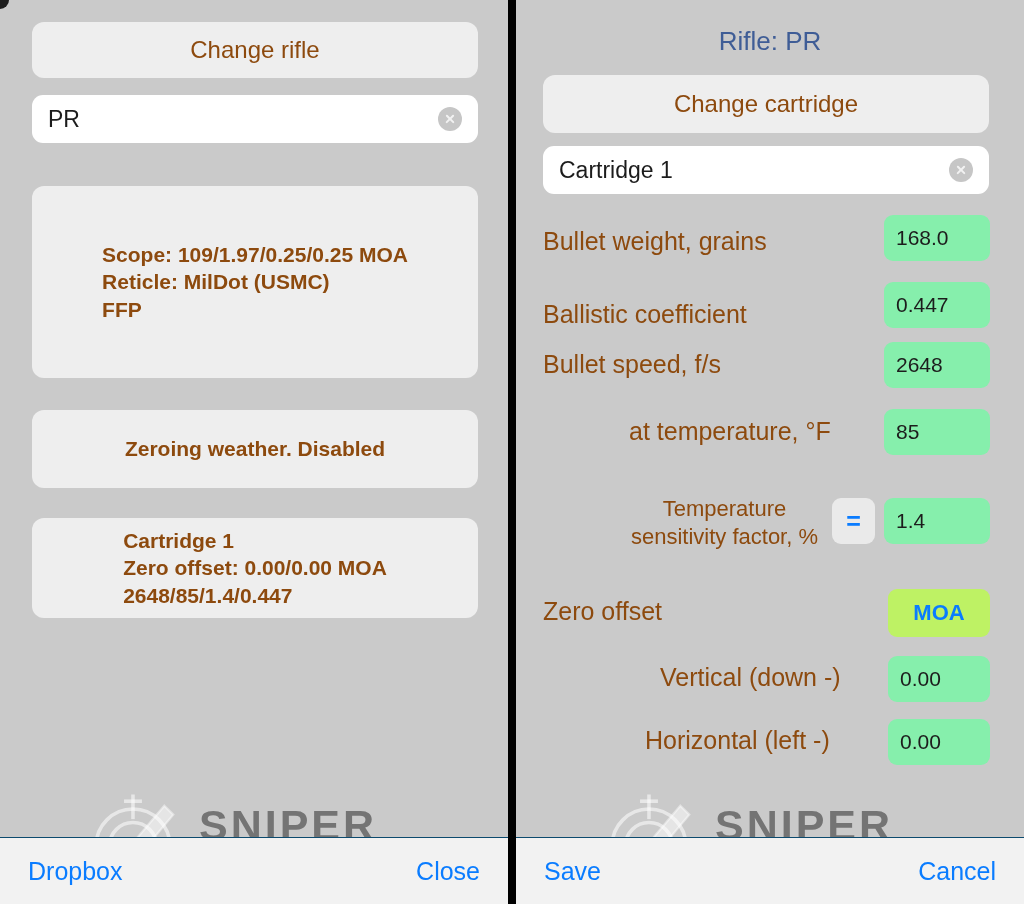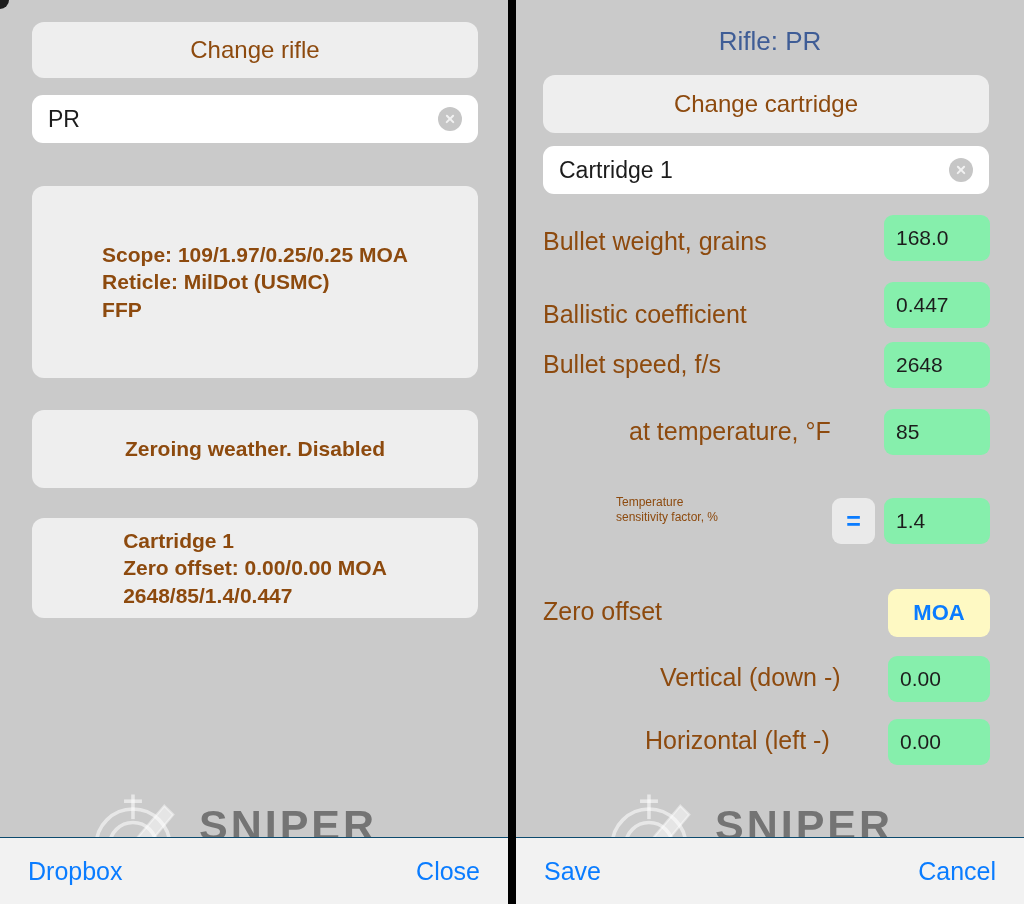--- a/index.html
+++ b/index.html
@@ -168,44 +168,44 @@
 
   
   .row-label {
     position: absolute;
     font-size: 25px;
     color: #8d4a0e;
     z-index: 10;
     white-space: nowrap;
   }
   .row-label.two-line {
-    font-size: 12px;
+    font-size: 22px;
     line-height: 1.26;
     white-space: pre-line;
-    text-align: left;
+    text-align: center;
   }
   .input-box {
     position: absolute;
     background: #86efac;
     border-radius: 9px;
     display: flex;
     align-items: center;
     padding: 0 12px;
     box-sizing: border-box;
     z-index: 10;
     cursor: text;
   }
   .input-box .iv {
     font-size: 21px;
     color: #1c1c1c;
   }
 
   .unit-btn {
     position: absolute;
-    background: #fef9c3;
+    background: #bef264;
     border-radius: 9px;
     display: flex;
     align-items: center;
     justify-content: center;
     z-index: 10;
     cursor: pointer;
   }
   .unit-btn .ub-label {
     font-size: 22px;
     font-weight: 700;

